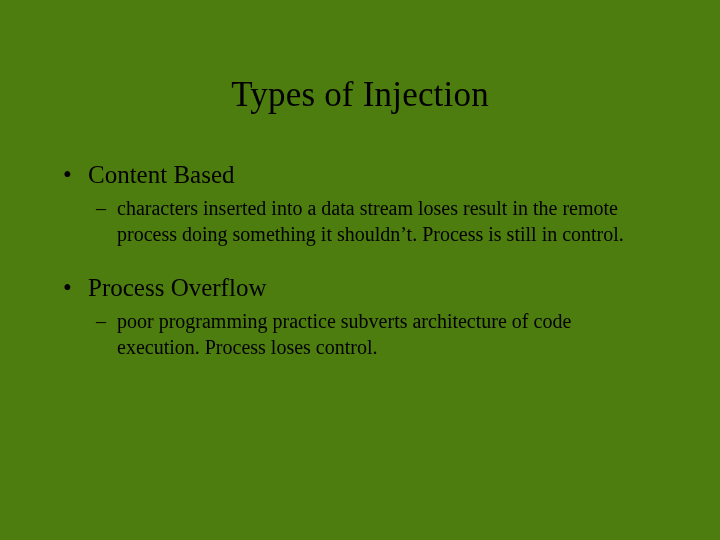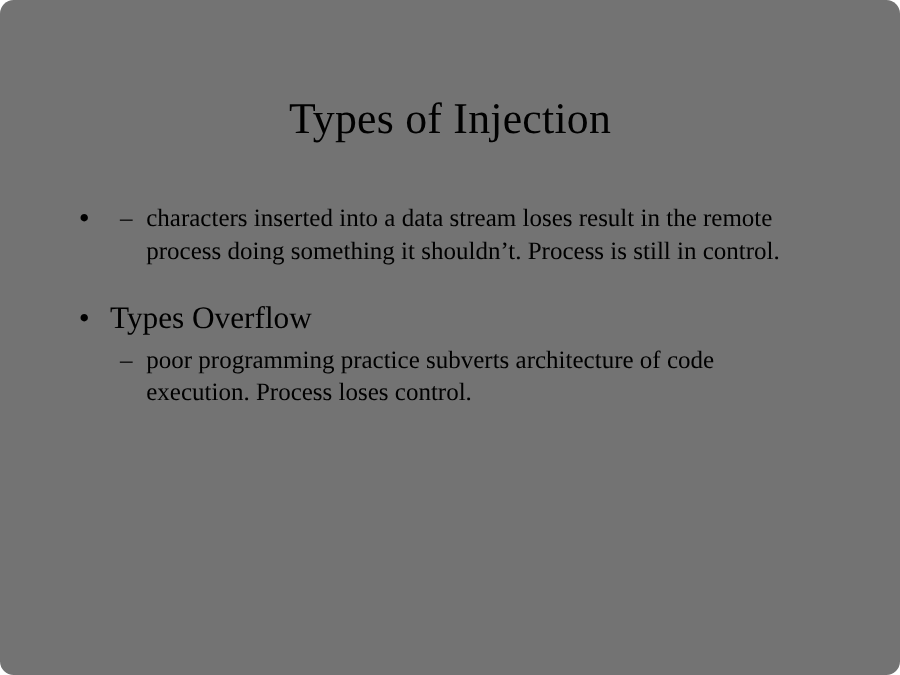--- a/index.html
+++ b/index.html
@@ -12,22 +12,21 @@
     background: #ffffff;
     font-family: "Liberation Serif", "DejaVu Serif", serif;
     color: #000000;
     overflow: hidden;
   }
 
   .slide {
     position: relative;
     width: 720px;
     height: 540px;
-    background: #737373;
-    border-radius: 11px;
+    background: #4d7c0f;
   }
 
   
   .slide-title {
     position: absolute;
     left: 0;
     top: 74px;
     width: 720px;
     text-align: center;
     font-size: 35px;
@@ -90,34 +89,35 @@
 <body>
 
 <div class="slide">
 
   <div class="slide-title">Types of Injection</div>
 
   <div class="slide-body">
 
     <div class="bullet-l1">
       <span class="marker">•</span>
+      <span class="text">Content Based</span>
     </div>
 
     <div class="gap-l1-to-l2"></div>
 
     <div class="bullet-l2">
       <span class="marker">–</span>
       <span class="text">characters inserted into a data stream loses result in the remote process doing something it shouldn’t.  Process is still in control.</span>
     </div>
 
     <div class="gap-after-sub"></div>
 
     <div class="bullet-l1">
       <span class="marker">•</span>
-      <span class="text">Types Overflow</span>
+      <span class="text">Process Overflow</span>
     </div>
 
     <div class="gap-l1-to-l2"></div>
 
     <div class="bullet-l2">
       <span class="marker">–</span>
       <span class="text">poor programming practice subverts architecture of code execution.  Process loses control.</span>
     </div>
 
   </div>

